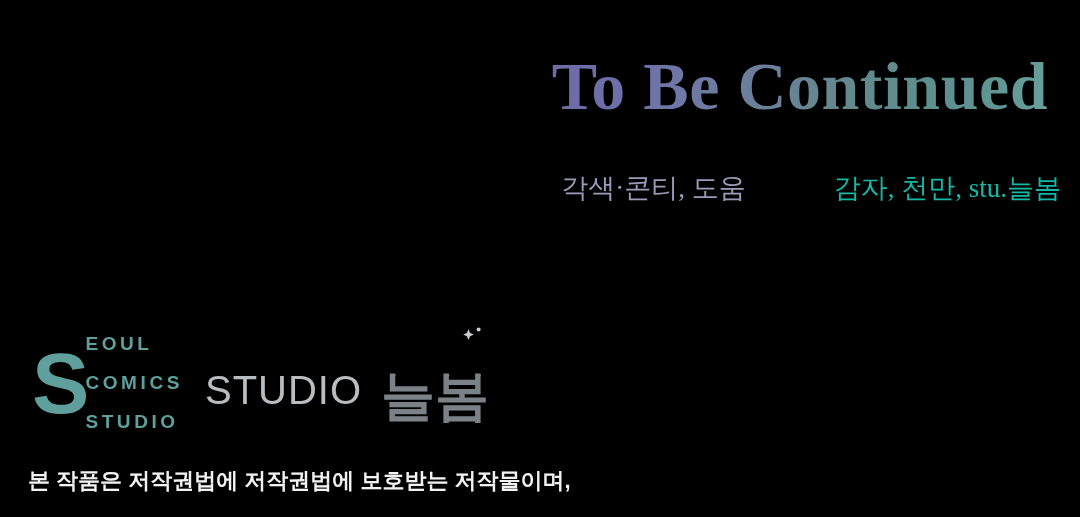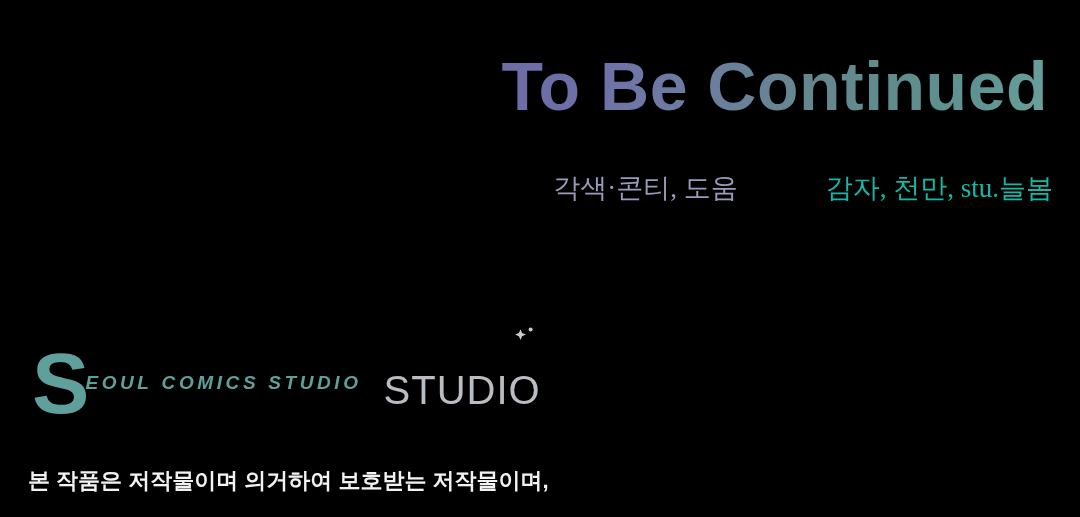--- a/index.html
+++ b/index.html
@@ -24,21 +24,21 @@
   .tbc-wrap {
     position: absolute;
     left: 0;
     top: 52px;
     width: 1048px;
     text-align: right;
     pointer-events: none;
   }
   .tbc {
     display: inline-block;
-    font-family: Liberation Sans, sans-serif;
+    font-family: Liberation Serif, serif;
     font-weight: 700;
     font-size: 68px;
     line-height: 1.02;
     letter-spacing: 0.5px;
     white-space: nowrap;
     background-image: linear-gradient(
         100deg,
         #6e6ca6 0%,
         #6d6ea8 12%,
         #6f77a6 26%,
@@ -49,21 +49,21 @@
         #69a09c 100%);
     -webkit-background-clip: text;
     background-clip: text;
     color: transparent;
     -webkit-text-fill-color: transparent;
   }
 
   
   .credits {
     position: absolute;
-    left: 8px;
+    left: 16px;
     top: 172px;
     width: 1045px;
     display: flex;
     justify-content: flex-end;
     align-items: baseline;
     gap: 88px;
   }
   .credit-role {
     font-family: "Liberation Serif", "DejaVu Serif", serif;
     font-size: 27px;
@@ -102,27 +102,26 @@
     font-size: 86px;
     line-height: 0.82;
     color: #5fa09c;
     letter-spacing: -2px;
     margin-right: 2px;
     position: relative;
     top: 2px;
   }
   .smc-stack {
     display: flex;
-    flex-direction: row;
+    flex-direction: column;
     justify-content: center;
-    gap: 9px;
+    gap: 20px;
     position: relative;
     left: -4px;
     top: 1px;
-    font-style: italic;
   }
   .smc-stack span {
     font-family: "Liberation Sans", "DejaVu Sans", sans-serif;
     font-weight: 700;
     font-size: 19px;
     line-height: 1;
     letter-spacing: 3.6px;
     color: #5fa09c;
     white-space: nowrap;
   }
@@ -206,22 +205,23 @@
     </div>
 
     <div class="studio">
       <span class="studio-word">STUDIO</span>
       <span class="studio-sparkle">
         <svg width="26" height="20" viewBox="0 0 26 20" aria-hidden="true">
           <path d="M7.5 4.2 L9.1 8.0 L12.9 9.6 L9.1 11.2 L7.5 15.0 L5.9 11.2 L2.1 9.6 L5.9 8.0 Z" fill="#c9ccd0"></path>
           <circle cx="17.6" cy="4.6" r="2.0" fill="#c9ccd0"></circle>
         </svg>
       </span>
+      <span class="studio-ko">늘봄</span>
     </div>
 
   </div>
 
   <div class="copyright">
-    <div>본 작품은 저작물이며 의거하여 보호받는 저작물이며,</div>
+    <div>본 작품은 저작권법에 저작권법에 보호받는 저작물이며,</div>
     
   </div>
 
 </div>
 
 </body></html>

